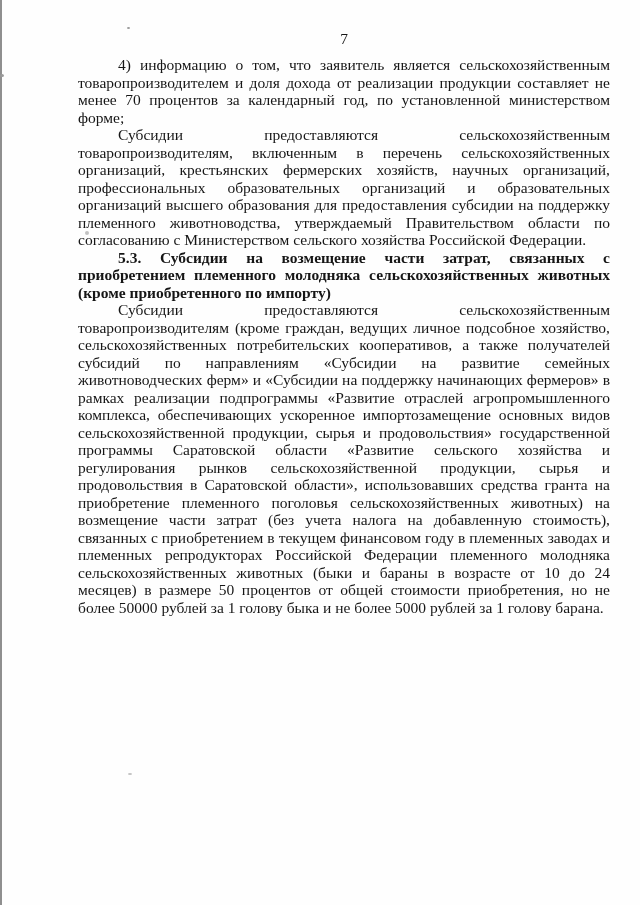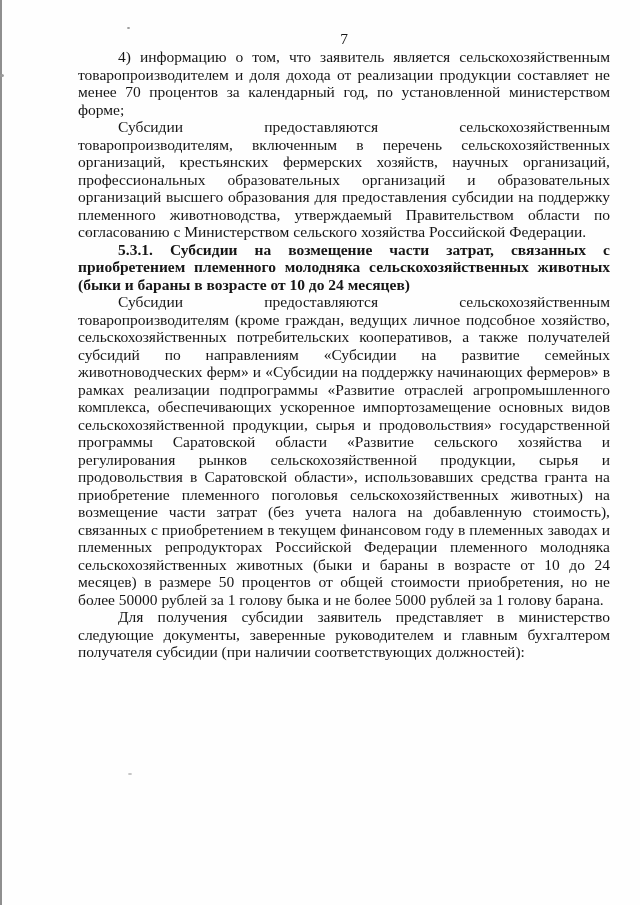--- a/index.html
+++ b/index.html
@@ -28,21 +28,21 @@
     position: absolute;
     top: 30px;
     left: 78px;
     width: 532px;
     text-align: center;
     font-size: 15.5px;
     line-height: 18px;
   }
   .content {
     position: absolute;
-    top: 48px;
+    top: 56px;
     left: 78px;
     width: 532px;
     font-size: 15.5px;
     line-height: 17.5px;
     text-align: justify;
     font-family: Liberation Serif, serif;
   }
   .content p {
     margin: 0;
     padding: 0;
@@ -67,17 +67,16 @@
 <div class="page">
   <div class="edge-strip"></div>
   <div class="speck s1"></div>
   <div class="speck s2"></div>
   <div class="speck s3"></div>
   <div class="speck s4"></div>
   <div class="page-number">7</div>
   <div class="content">
       <p class="body">4) информацию о том, что заявитель является сельскохозяйственным товаропроизводителем и доля дохода от реализации продукции составляет не менее 70 процентов за календарный год, по установленной министерством форме;</p>
       <p class="body">Субсидии предоставляются сельскохозяйственным товаропроизводителям, включенным в перечень сельскохозяйственных организаций, крестьянских фермерских хозяйств, научных организаций, профессиональных образовательных организаций и образовательных организаций высшего образования для предоставления субсидии на поддержку племенного животноводства, утверждаемый Правительством области по согласованию с Министерством сельского хозяйства Российской Федерации.</p>
-      <p class="heading">5.3.1. Субсидии на возмещение части затрат, связанных с приобретением племенного молодняка сельскохозяйственных животных (быки и бараны в возрасте от 10 до 24 месяцев)</p>
+      <p class="heading">5.3. Субсидии на возмещение части затрат, связанных с приобретением племенного молодняка сельскохозяйственных животных (кроме приобретенного по импорту)</p>
       <p class="body">Субсидии предоставляются сельскохозяйственным товаропроизводителям (кроме граждан, ведущих личное подсобное хозяйство, сельскохозяйственных потребительских кооперативов, а также получателей субсидий по направлениям «Субсидии на развитие семейных животноводческих ферм» и «Субсидии на поддержку начинающих фермеров» в рамках реализации подпрограммы «Развитие отраслей агропромышленного комплекса, обеспечивающих ускоренное импортозамещение основных видов сельскохозяйственной продукции, сырья и продовольствия» государственной программы Саратовской области «Развитие сельского хозяйства и регулирования рынков сельскохозяйственной продукции, сырья и продовольствия в Саратовской области», использовавших средства гранта на приобретение племенного поголовья сельскохозяйственных животных) на возмещение части затрат (без учета налога на добавленную стоимость), связанных с приобретением в текущем финансовом году в племенных заводах и племенных репродукторах Российской Федерации племенного молодняка сельскохозяйственных животных (быки и бараны в возрасте от 10 до 24 месяцев) в размере 50 процентов от общей стоимости приобретения, но не более 50000 рублей за 1 голову быка и не более 5000 рублей за 1 голову барана.</p>
-      <p class="body">Для получения субсидии заявитель представляет в министерство следующие документы, заверенные руководителем и главным бухгалтером получателя субсидии (при наличии соответствующих должностей):</p>
     </div>
 </div>
 
 </body></html>

